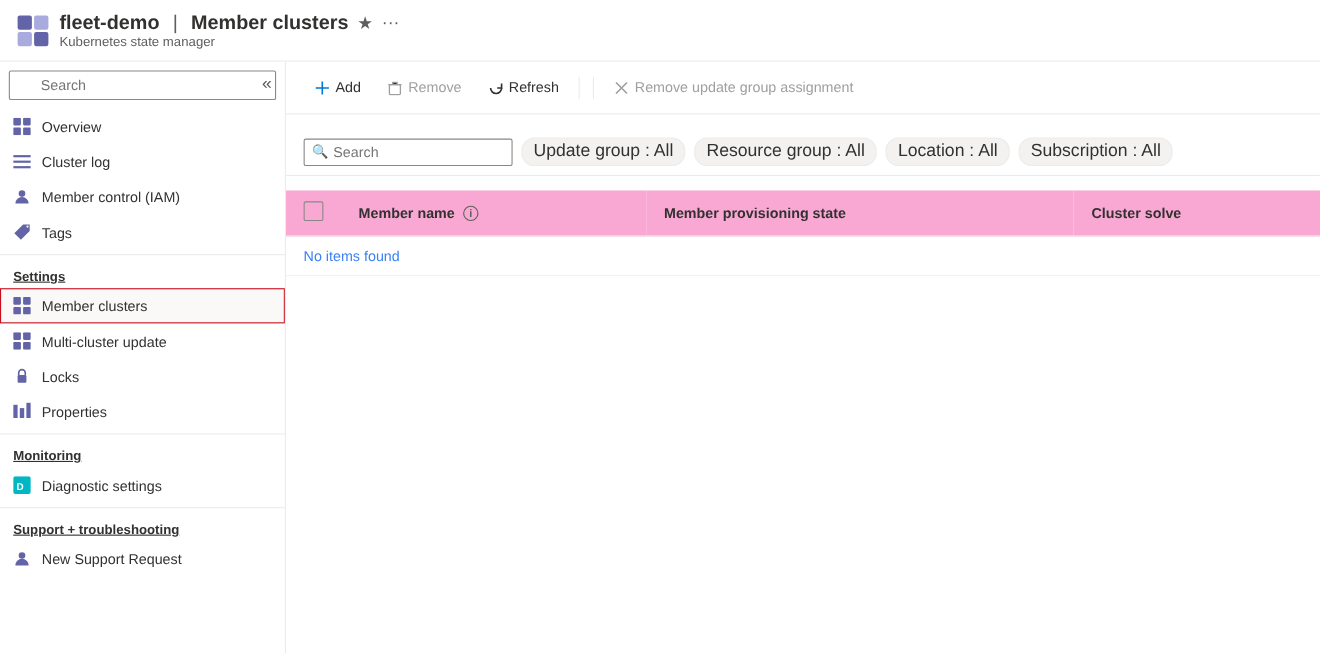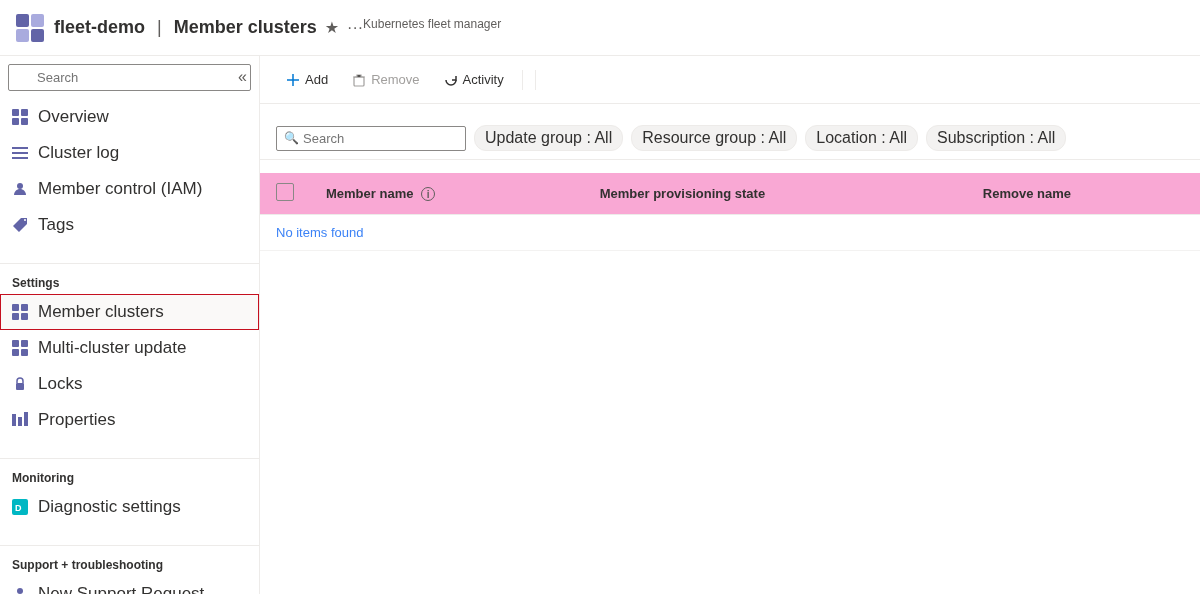--- a/index.html
+++ b/index.html
@@ -2,41 +2,41 @@
 <html><head>
   <meta charset="utf-8">
   <style>
     * { box-sizing: border-box; margin: 0; padding: 0; }
     body { font-family: 'Segoe UI', Arial, sans-serif; font-size: 13px; color: #323130; background: #fff; display: flex; flex-direction: column; height: 594px; overflow: hidden; }
 
     
     .header { display: flex; align-items: center; padding: 8px 16px; border-bottom: 1px solid #edebe9; height: 56px; gap: 10px; }
     .header-title { font-size: 18px; font-weight: 600; color: #323130; }
     .header-separator { color: #605e5c; font-size: 18px; margin: 0 4px; }
-    .header-title-group { display: flex; flex-direction: row; }
+    .header-title-group { display: flex; flex-direction: column; }
     .header-name-row { display: flex; align-items: center; gap: 8px; }
     .star-icon { color: #605e5c; font-size: 16px; cursor: pointer; }
     .ellipsis-icon { color: #605e5c; font-size: 16px; cursor: pointer; }
 
     
     .main { display: flex; flex: 1; overflow: hidden; }
 
     
     .sidebar { width: 260px; border-right: 1px solid #edebe9; display: flex; flex-direction: column; overflow-y: auto; padding-bottom: 8px; flex-shrink: 0; }
     .sidebar-search { padding: 8px 8px; }
     .sidebar-search-input { width: 100%; border: 1px solid #8a8886; border-radius: 2px; padding: 5px 8px 5px 28px; font-size: 13px; color: #323130; background: #fff; position: relative; }
     .sidebar-search-wrap { position: relative; }
     .sidebar-search-wrap .search-icon { position: absolute; left: 8px; top: 50%; transform: translateY(-50%); color: #605e5c; font-size: 13px; }
     .sidebar-collapse-btn { position: absolute; right: 8px; top: 8px; background: none; border: none; cursor: pointer; color: #605e5c; font-size: 16px; padding: 4px; }
 
     .sidebar-nav-item { display: flex; align-items: center; gap: 10px; padding: 8px 12px; cursor: pointer; color: #323130; text-decoration: none; }
     .sidebar-nav-item .nav-icon { width: 16px; height: 16px; display: flex; align-items: center; justify-content: center; flex-shrink: 0; }
-    .sidebar-nav-item .nav-label { font-size: 17px; text-align: right; }
-
-    .sidebar-section-header { padding: 12px 12px 4px 12px; font-size: 12px; font-weight: 600; color: #323130; border-top: 1px solid #edebe9; margin-top: 20px; }
+    .sidebar-nav-item .nav-label { font-size: 13px; text-align: right; }
+
+    .sidebar-section-header { padding: 12px 12px 4px 12px; font-size: 12px; font-weight: 600; color: #323130; border-top: 1px solid #edebe9; margin-top: 4px; text-decoration: underline; }
 
     
     .sidebar-nav-item.selected { background: #faf9f8; outline: 1.5px solid #c50f1f; outline-offset: -1.5px; }
 
     
     .content { flex: 1; display: flex; flex-direction: column; overflow: hidden; gap: 13px; }
 
     
     .toolbar { display: flex; align-items: center; gap: 4px; padding: 10px 16px; border-bottom: 1px solid #edebe9; height: 48px; flex-shrink: 0; }
     .toolbar-btn { display: flex; align-items: center; gap: 5px; padding: 5px 10px; background: none; border: none; cursor: pointer; color: #323130; font-size: 13px; border-radius: 2px; }
@@ -80,21 +80,21 @@
     <div class="fleet-icon-cell"></div>
   </div>
   <div class="header-title-group">
     <div class="header-name-row">
       <span class="header-title">fleet-demo</span>
       <span class="header-separator">|</span>
       <span class="header-title">Member clusters</span>
       <span class="star-icon">★</span>
       <span class="ellipsis-icon">···</span>
     </div>
-    <span style="font-size:12px;color:#605e5c;">Kubernetes fleet manager</span>
+    <span style="font-size:12px;color:#605e5c;">Kubernetes state manager</span>
   </div>
 </div>
 
 <div class="main">
 
   <div class="sidebar">
     <div style="position:relative;">
       <div class="sidebar-search">
         <div class="sidebar-search-wrap">
           <span class="search-icon">🔍</span>
@@ -224,24 +224,30 @@
             <rect x="2" y="4" width="10" height="9" rx="1" fill="none" stroke="#a19f9d" stroke-width="1.2"></rect>
             <path d="M5 4V2h4v2M1 4h12" stroke="#a19f9d" stroke-width="1.2"></path>
           </svg>
         <span>Remove</span>
       </button>
       <button class="toolbar-btn">
         <svg width="14" height="14" viewBox="0 0 14 14">
             <path d="M12 7A5 5 0 112 7" fill="none" stroke="#323130" stroke-width="1.5"></path>
             <path d="M12 3v4h-4" fill="none" stroke="#323130" stroke-width="1.5"></path>
           </svg>
-        <span>Activity</span>
+        <span>Refresh</span>
       </button>
       <div class="toolbar-separator"></div>
       <div class="toolbar-separator"></div>
+      <button class="toolbar-btn disabled">
+        <svg width="14" height="14" viewBox="0 0 14 14">
+            <path d="M2 2l10 10M12 2L2 12" stroke="#a19f9d" stroke-width="1.5"></path>
+          </svg>
+        <span>Remove update group assignment</span>
+      </button>
     </div>
 
     <div class="filters-bar">
       <div class="filter-search-wrap">
         <span class="search-icon">🔍</span>
         <input class="filter-search-input" type="text" placeholder="Search" style="">
       </div>
       <div class="filter-chip">
         <span>Update group : All</span>
       </div>
@@ -261,21 +267,21 @@
         <thead>
           <tr>
             <th class="col-checkbox">
               <div class="table-checkbox"></div>
             </th>
             <th>
               <span>Member name</span>
               <span class="info-icon">i</span>
             </th>
             <th>Member provisioning state</th>
-            <th>Remove name</th>
+            <th>Cluster solve</th>
           </tr>
         </thead>
         <tbody>
           <tr>
             <td colspan="4" class="no-items">No items found</td>
           </tr>
         </tbody>
       </table>
     </div>
 

